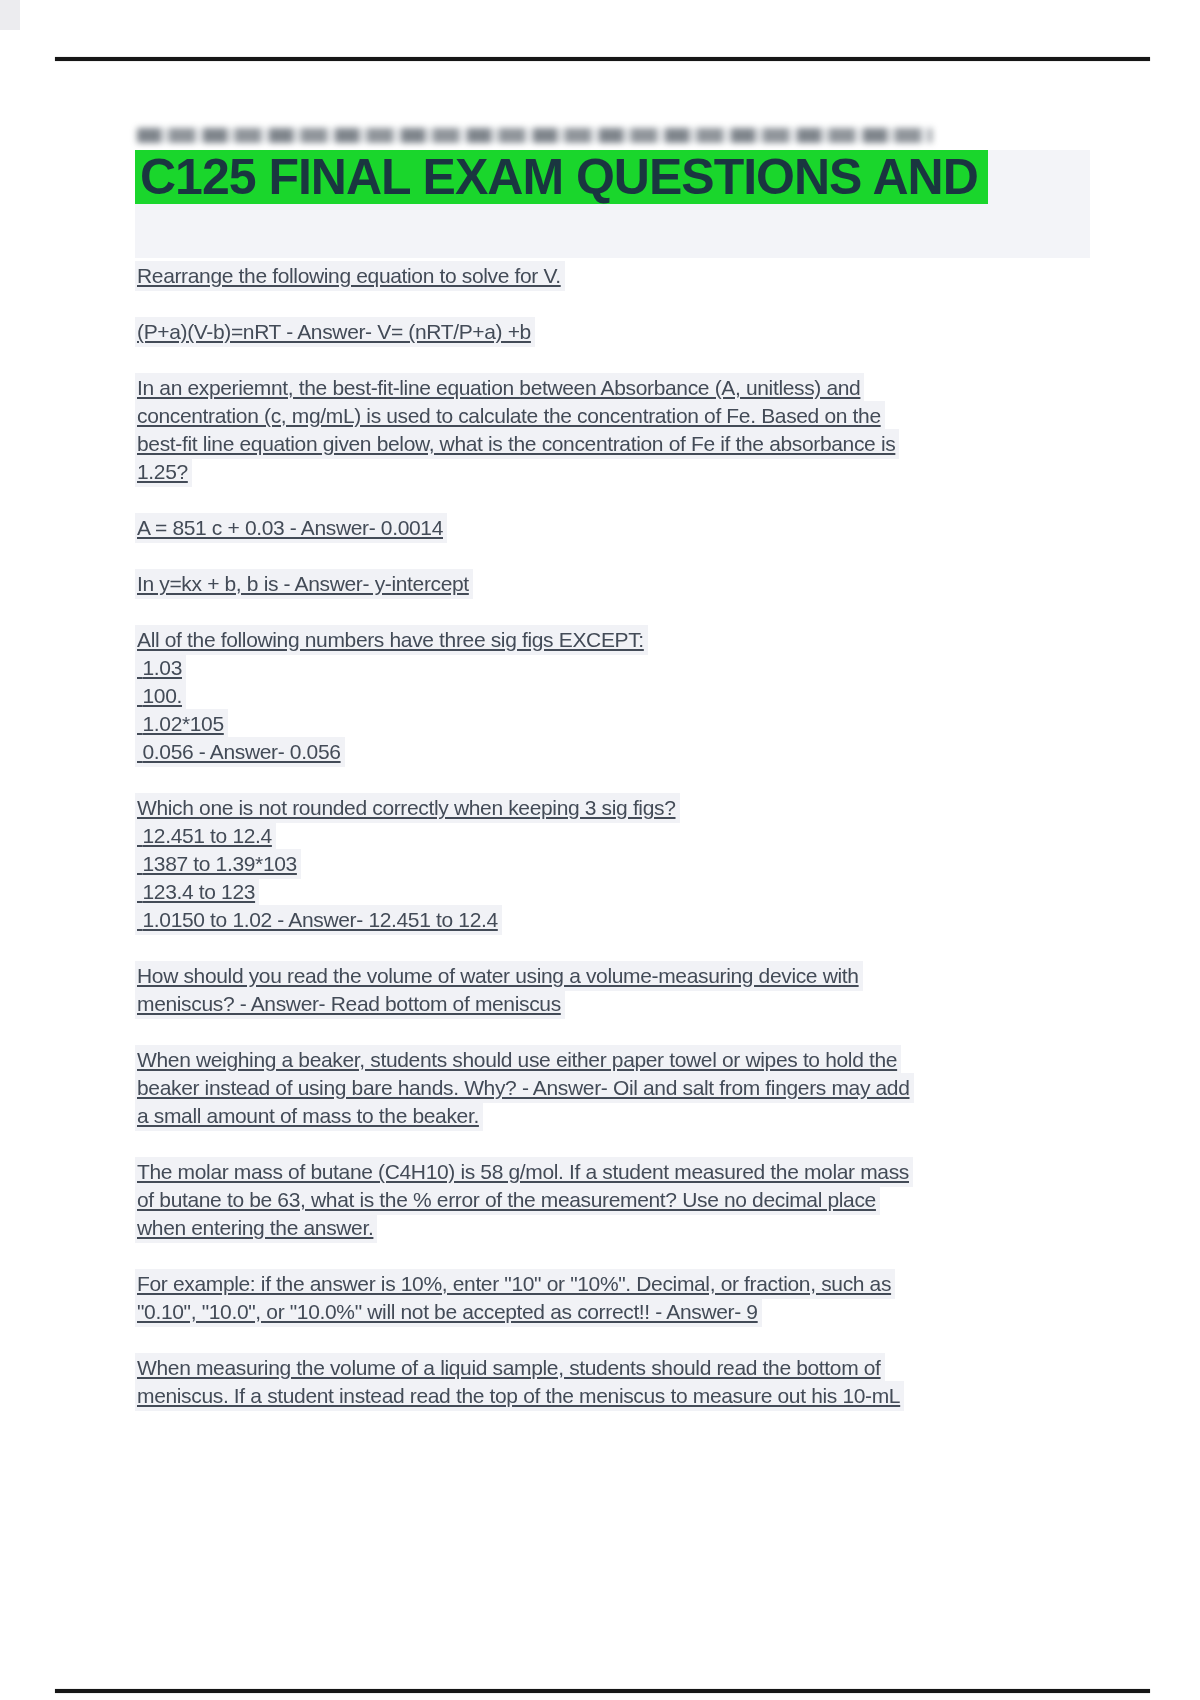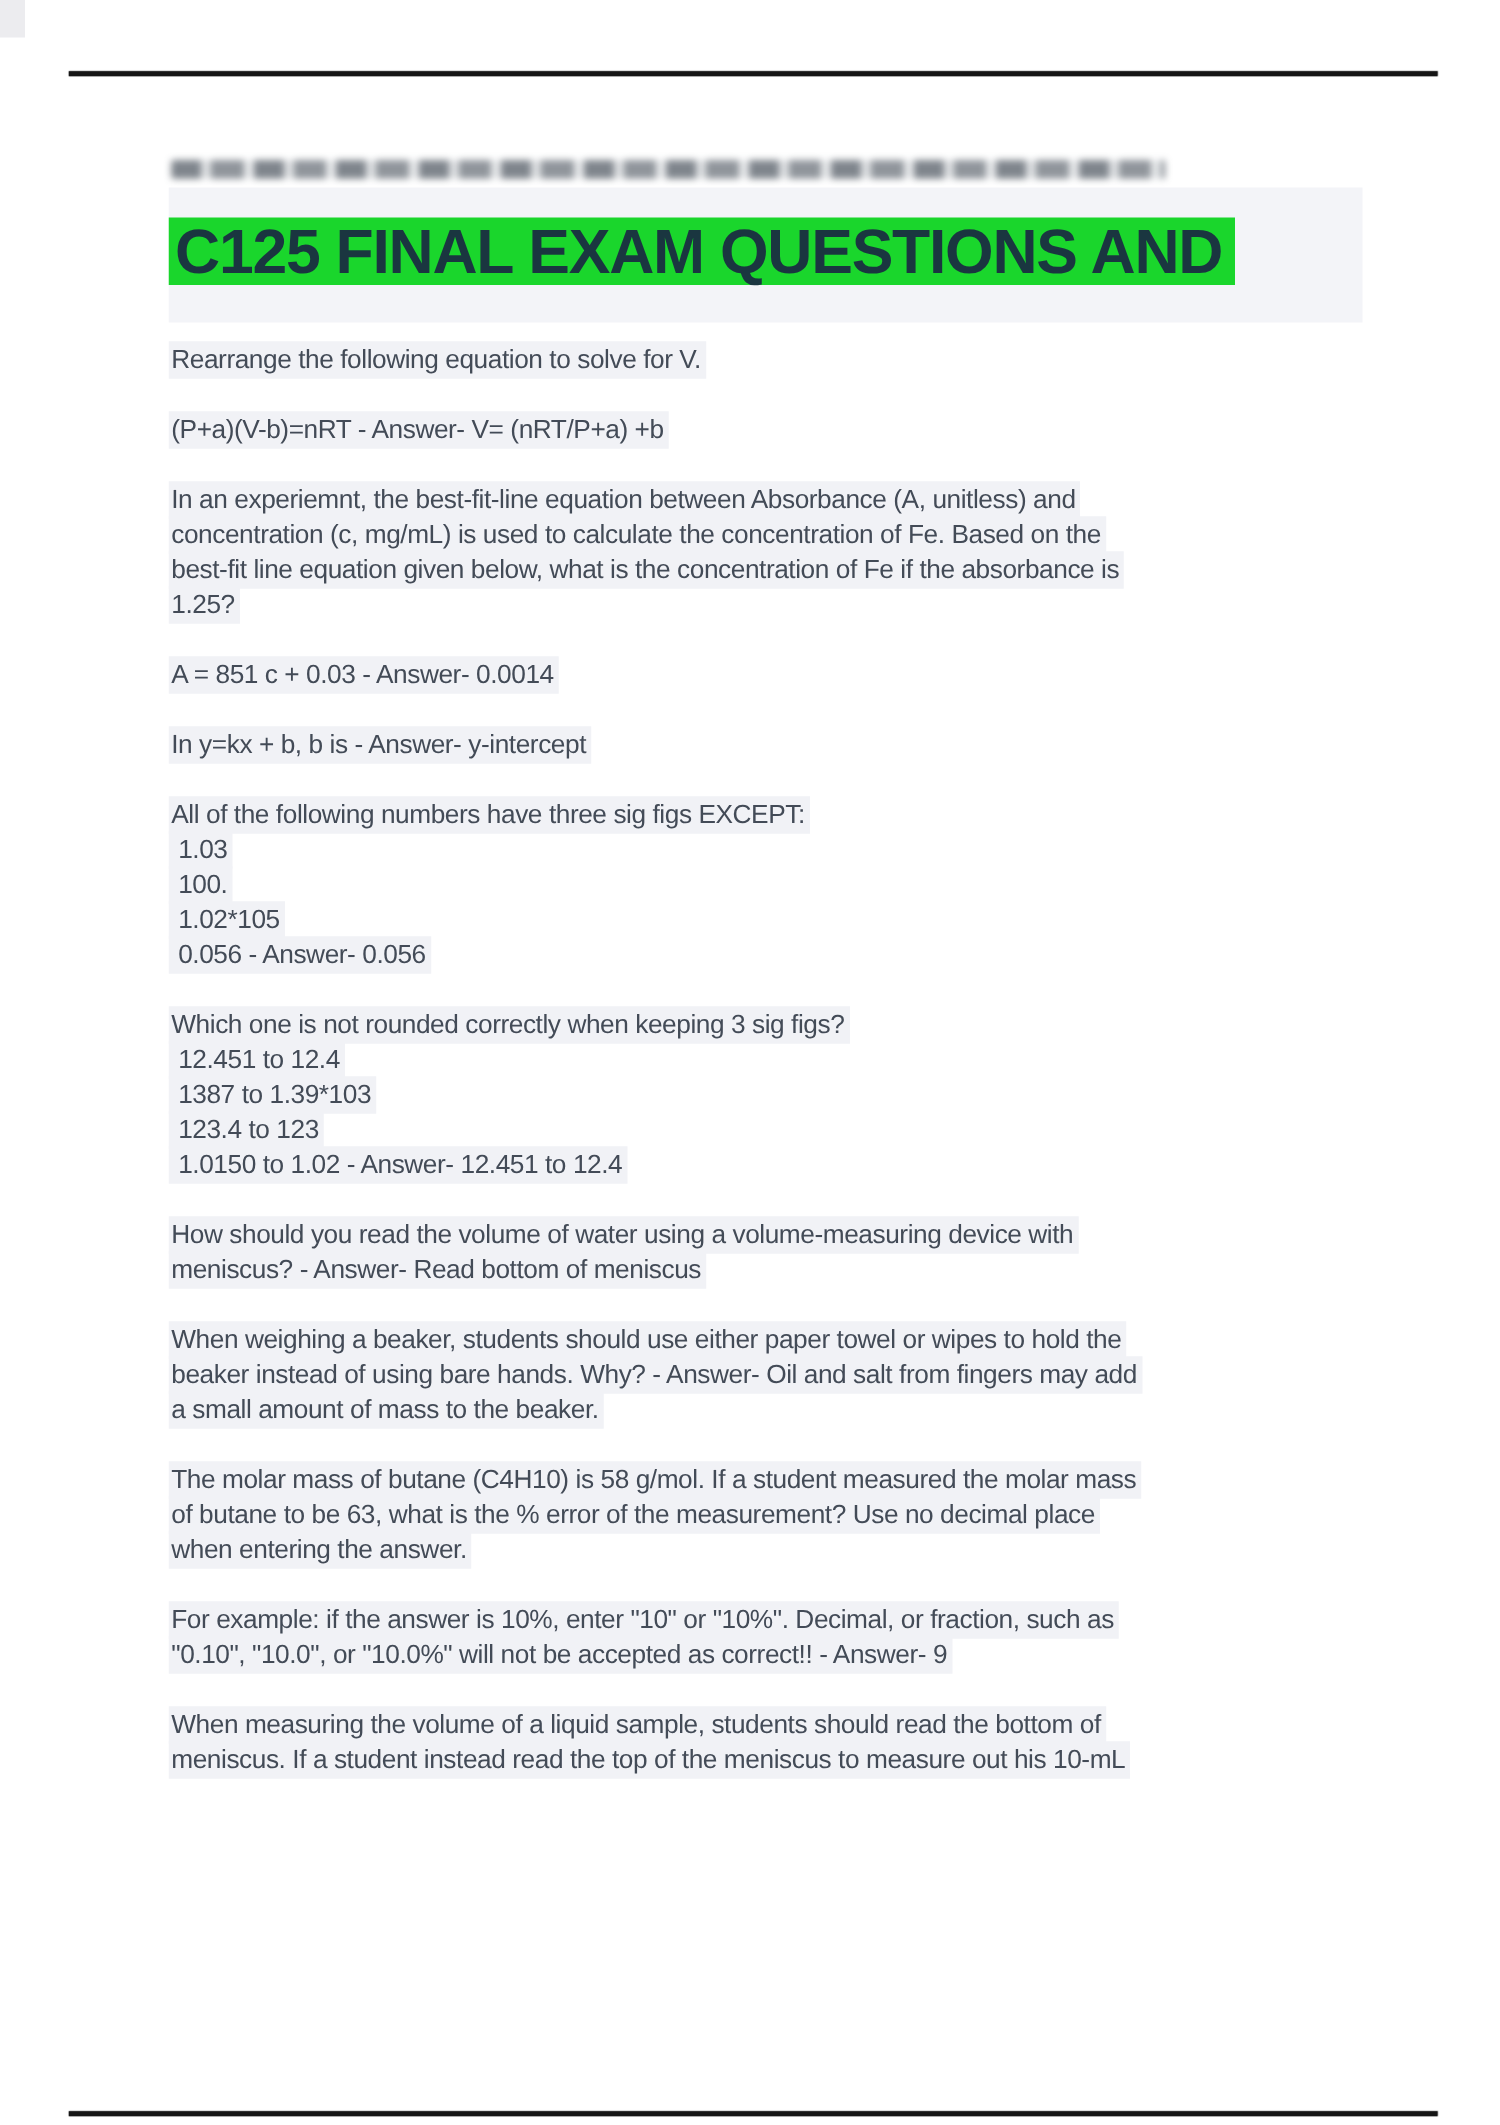--- a/index.html
+++ b/index.html
@@ -50,27 +50,27 @@
     margin:0;padding:0;
     font-size:50px;line-height:54px;font-weight:bold;
     letter-spacing:-1px;
     color:var(--title-ink);
   }
   .title-line{height:54px;white-space:nowrap;}
   .tgreen{
     display:inline-block;height:54px;line-height:54px;
     background:var(--green);
     padding:0 10px 0 5px;
-    margin-top:24px;
   }
   .qa-body{
-    position:absolute;left:0;top:274px;width:980px;
+    position:absolute;left:0;top:262px;width:980px;
     font-size:21px;line-height:28px;letter-spacing:-0.35px;
     color:var(--body-ink);
     white-space:pre-wrap;
+    text-decoration:underline;
   }
   .qa-body p{margin:0 0 28px 0;}
   .hl{
     background:var(--hl);
     padding:3px 4px 4px 2px;
     -webkit-box-decoration-break:clone;
     box-decoration-break:clone;
   }
 </style>
 </head>

